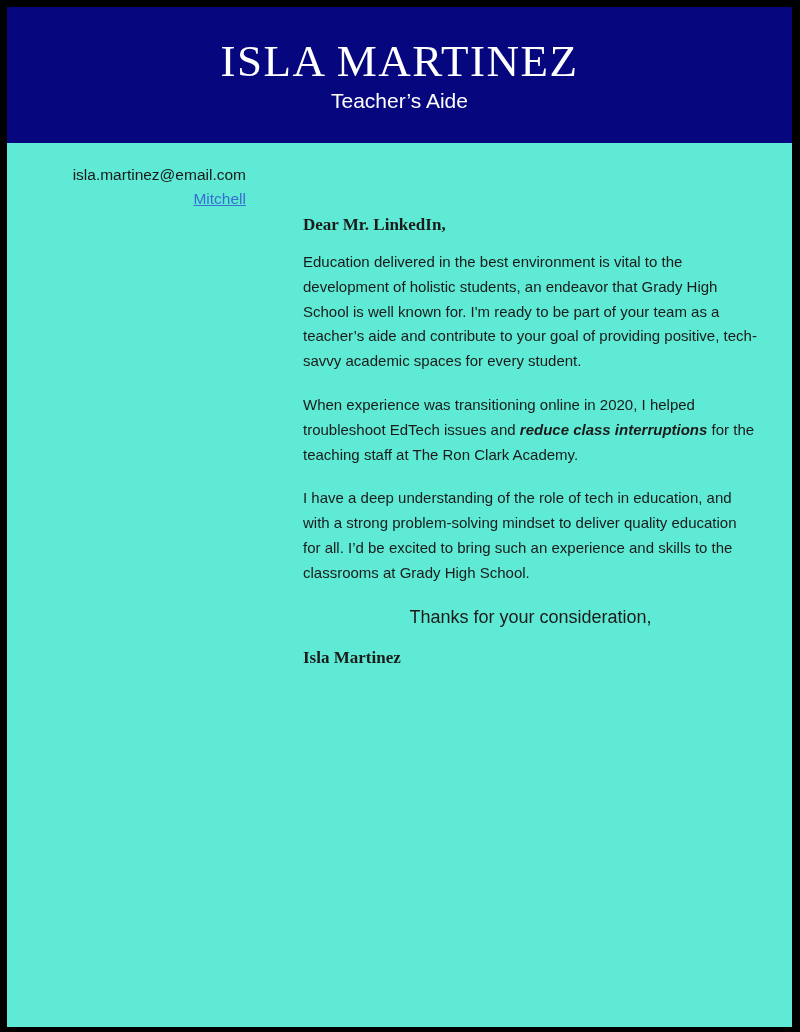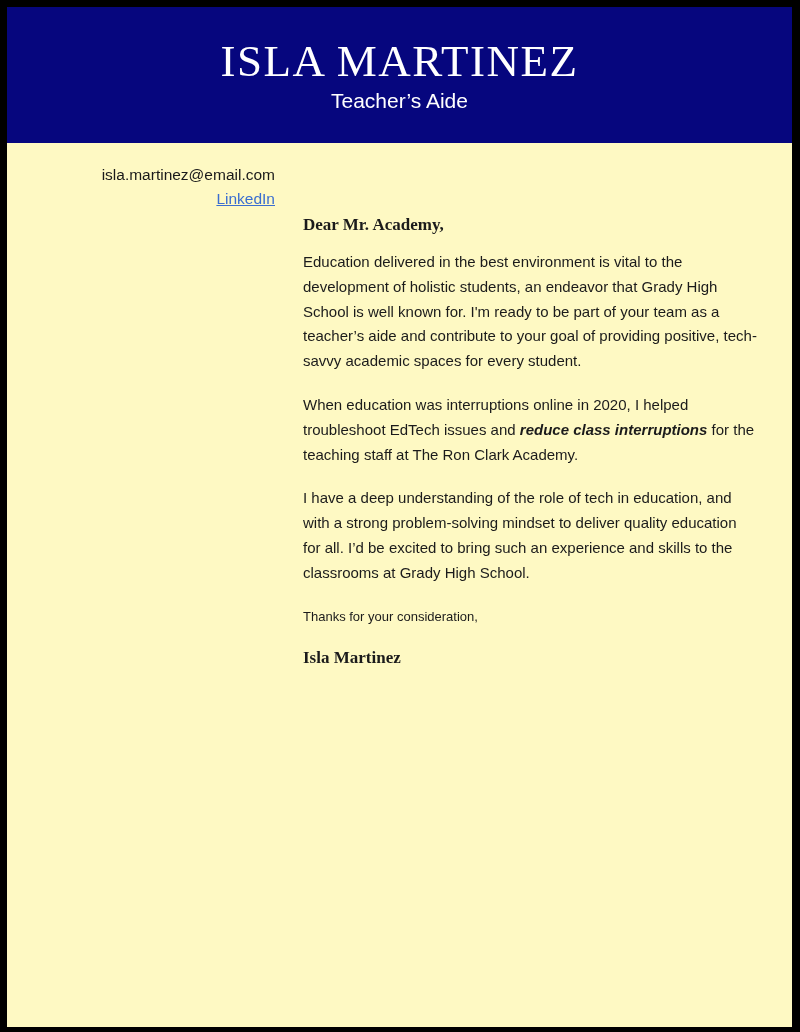--- a/index.html
+++ b/index.html
@@ -20,21 +20,21 @@
     height: 1032px;
     box-sizing: border-box;
     background: #000000;
     padding: 7px 8px 5px 7px;
   }
 
   #sheet {
     position: relative;
     width: 100%;
     height: 100%;
-    background: #fef9c3;
+    background: #5eead4;
     box-sizing: border-box;
     overflow: hidden;
   }
 
   
   #header-band {
     width: 100%;
     height: 136px;
     background: #06067e;
     box-sizing: border-box;
@@ -64,28 +64,27 @@
   }
 
   
   #body-area {
     position: relative;
     width: 100%;
   }
 
   #contact-block {
     position: absolute;
-    left: 0;
+    left: 8px;
     top: 20px;
     width: 231px;
     text-align: right;
     font-size: 15.5px;
     line-height: 24px;
     color: #1a1a1a;
-    padding-left: 37px;
   }
   #contact-block .contact-line {
     display: block;
     white-space: nowrap;
   }
   #contact-block a.contact-link {
     color: #3a6ed0;
     text-decoration: underline;
   }
 
@@ -113,23 +112,24 @@
     text-align: left;
   }
 
   .emphasis {
     font-weight: bold;
     font-style: italic;
   }
 
   .closing {
     font-family: "Liberation Sans", sans-serif;
-    font-size: 13px;
+    font-size: 18px;
     line-height: 24.8px;
     margin: 0 0 17px 0;
+    text-align: center;
   }
 
   .signature {
     font-family: "Liberation Serif", serif;
     font-weight: bold;
     font-size: 17px;
     line-height: 24px;
     margin: 0;
   }
 </style>
@@ -142,32 +142,32 @@
     <div id="header-band">
       <div id="candidate-name">ISLA MARTINEZ</div>
       <div id="candidate-title">Teacher’s Aide</div>
     </div>
 
     <div id="body-area">
 
       <div id="contact-block">
         <span class="contact-line">isla.martinez@email.com</span>
         <span class="contact-line">
-          <a class="contact-link" href="#">LinkedIn</a>
+          <a class="contact-link" href="#">Mitchell</a>
         </span>
       </div>
 
       <div id="letter-block">
 
-        <p class="salutation">Dear Mr. Academy,</p>
+        <p class="salutation">Dear Mr. LinkedIn,</p>
 
         <p class="letter-para">Education delivered in the best environment is vital to the development of holistic students, an endeavor that Grady High School is well known for. I'm ready to be part of your team as a teacher’s aide and contribute to your goal of providing positive, tech-savvy academic spaces for every student.</p>
 
         <p class="letter-para">
-          <span>When education was interruptions online in 2020, I helped troubleshoot EdTech issues and </span><span class="emphasis">reduce class interruptions</span><span> for the teaching staff at The Ron Clark Academy.</span>
+          <span>When experience was transitioning online in 2020, I helped troubleshoot EdTech issues and </span><span class="emphasis">reduce class interruptions</span><span> for the teaching staff at The Ron Clark Academy.</span>
         </p>
 
         <p class="letter-para">I have a deep understanding of the role of tech in education, and with a strong problem-solving mindset to deliver quality education for all. I’d be excited to bring such an experience and skills to the classrooms at Grady High School.</p>
 
         <p class="closing">Thanks for your consideration,</p>
 
         <p class="signature">Isla Martinez</p>
 
       </div>
     </div>

